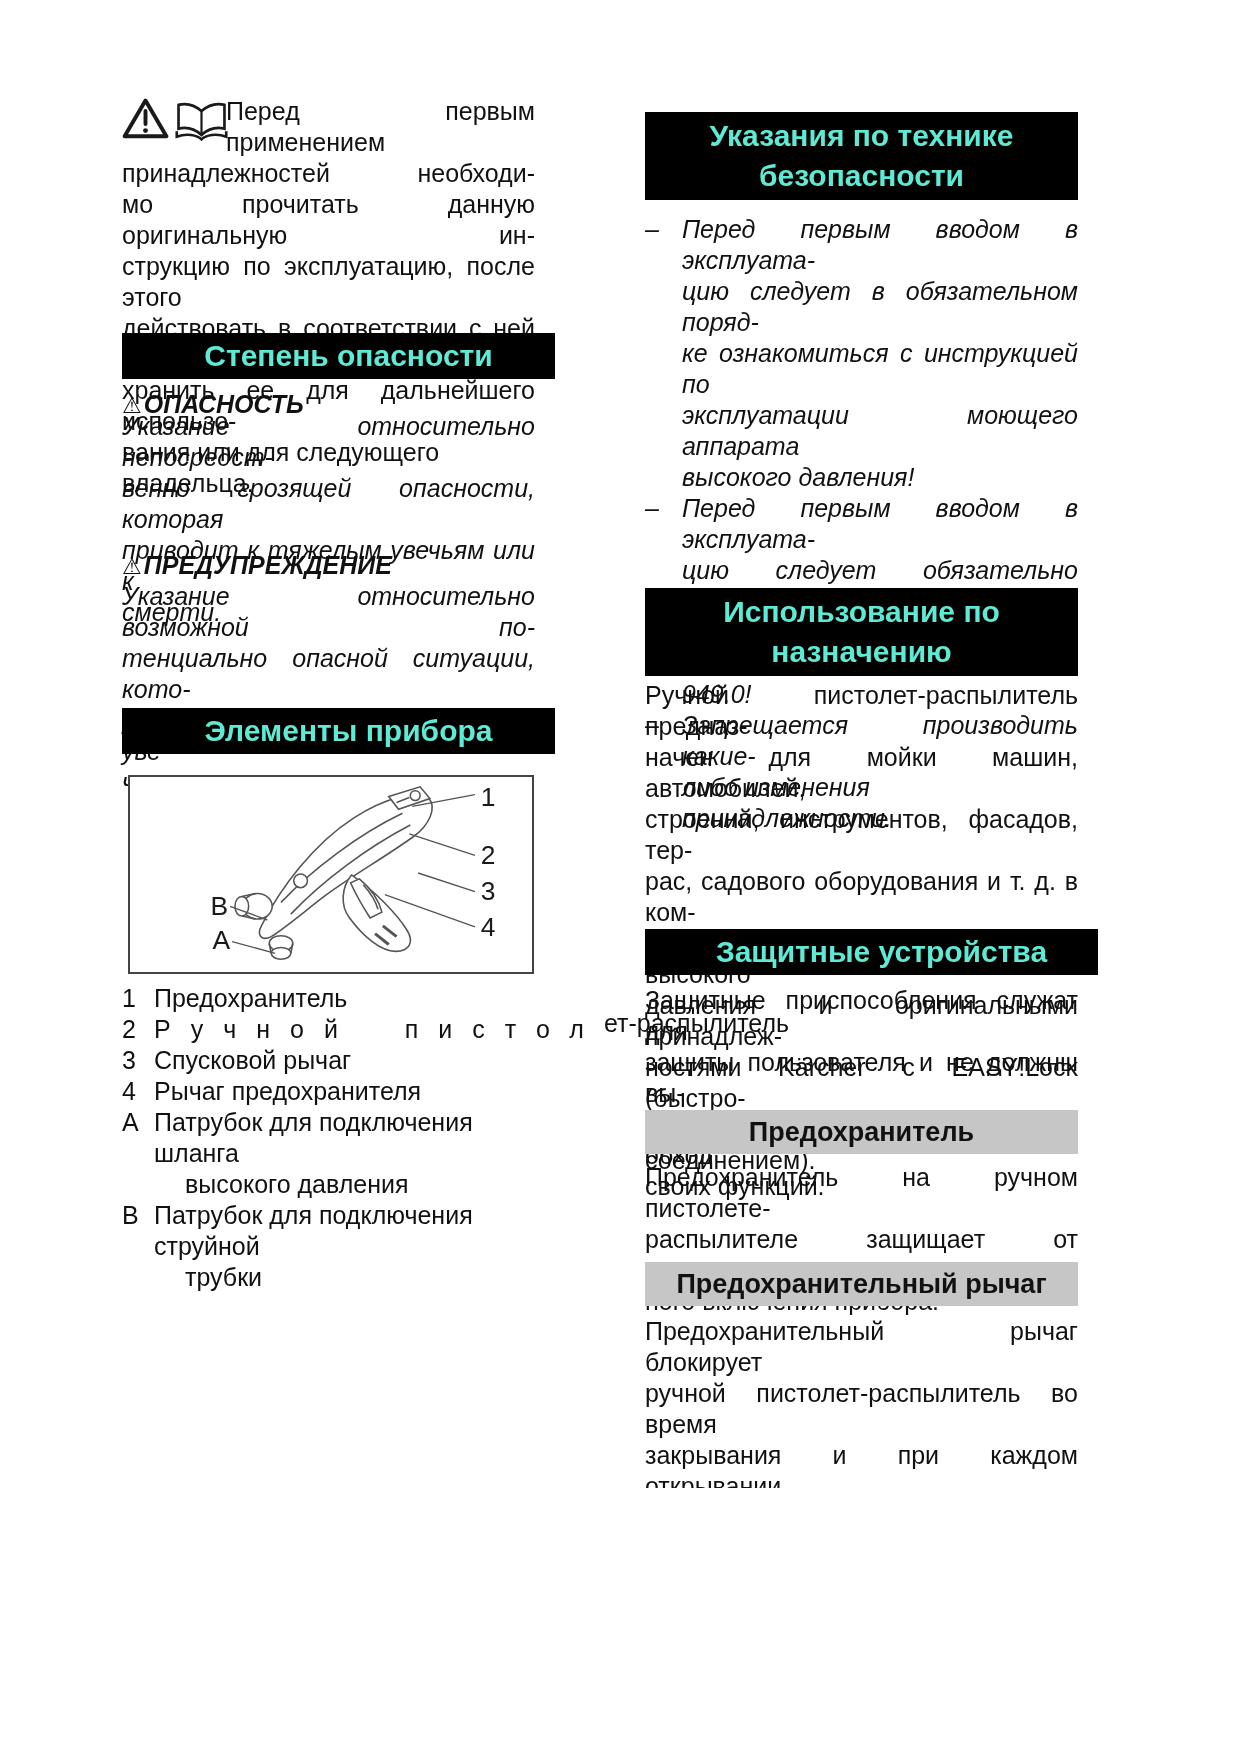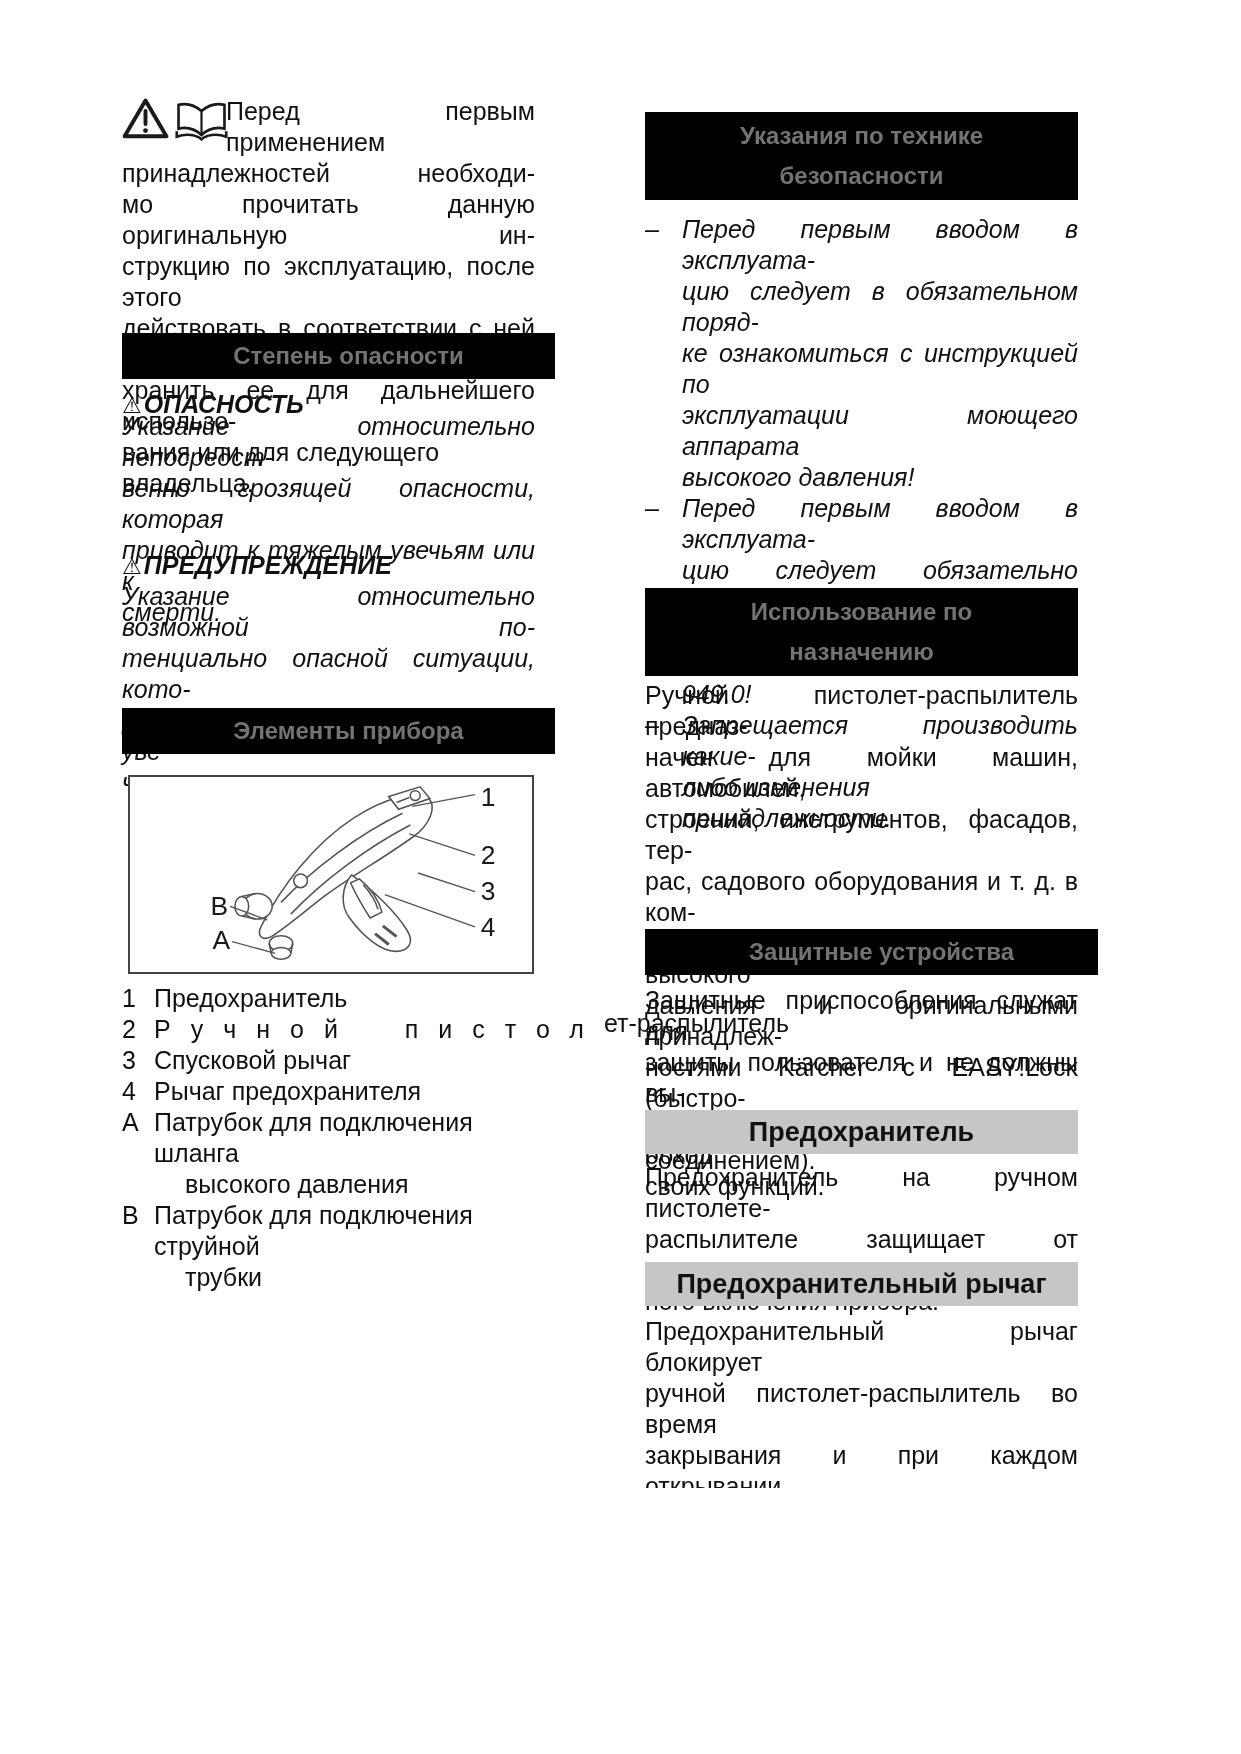--- a/index.html
+++ b/index.html
@@ -8,21 +8,21 @@
     font-family:"Liberation Sans","DejaVu Sans",sans-serif;color:#111;overflow:hidden;
   }
   .col{position:absolute;top:0;height:1754px;}
   #col-left{left:122px;width:413px;z-index:2;}
   #col-right{left:645px;width:433px;z-index:1;}
   .abs{position:absolute;}
   .body-text{font-size:25px;line-height:31px;}
   .jl{text-align:justify;text-align-last:justify;}
   .italic{font-style:italic;}
   .hbar{
-    background:#000;color:#737373;font-weight:bold;font-size:24px;text-align:center;
+    background:#000;color:#5eead4;font-weight:bold;font-size:30px;text-align:center;
     width:100%;
   }
   .hbar.one{line-height:46px;height:46px;padding-left:20px;}
   .hbar.two{line-height:40px;padding:4px 0;}
   .gbar{
     background:#c6c6c6;color:#111;font-weight:bold;font-size:27px;text-align:center;
     line-height:44px;height:44px;width:100%;
   }
   .hazard-label{font-size:25px;line-height:31px;font-weight:bold;font-style:italic;}
   .hazard-label .tri{font-style:normal;font-family:"DejaVu Sans",sans-serif;font-size:22px;margin-right:2px;}

